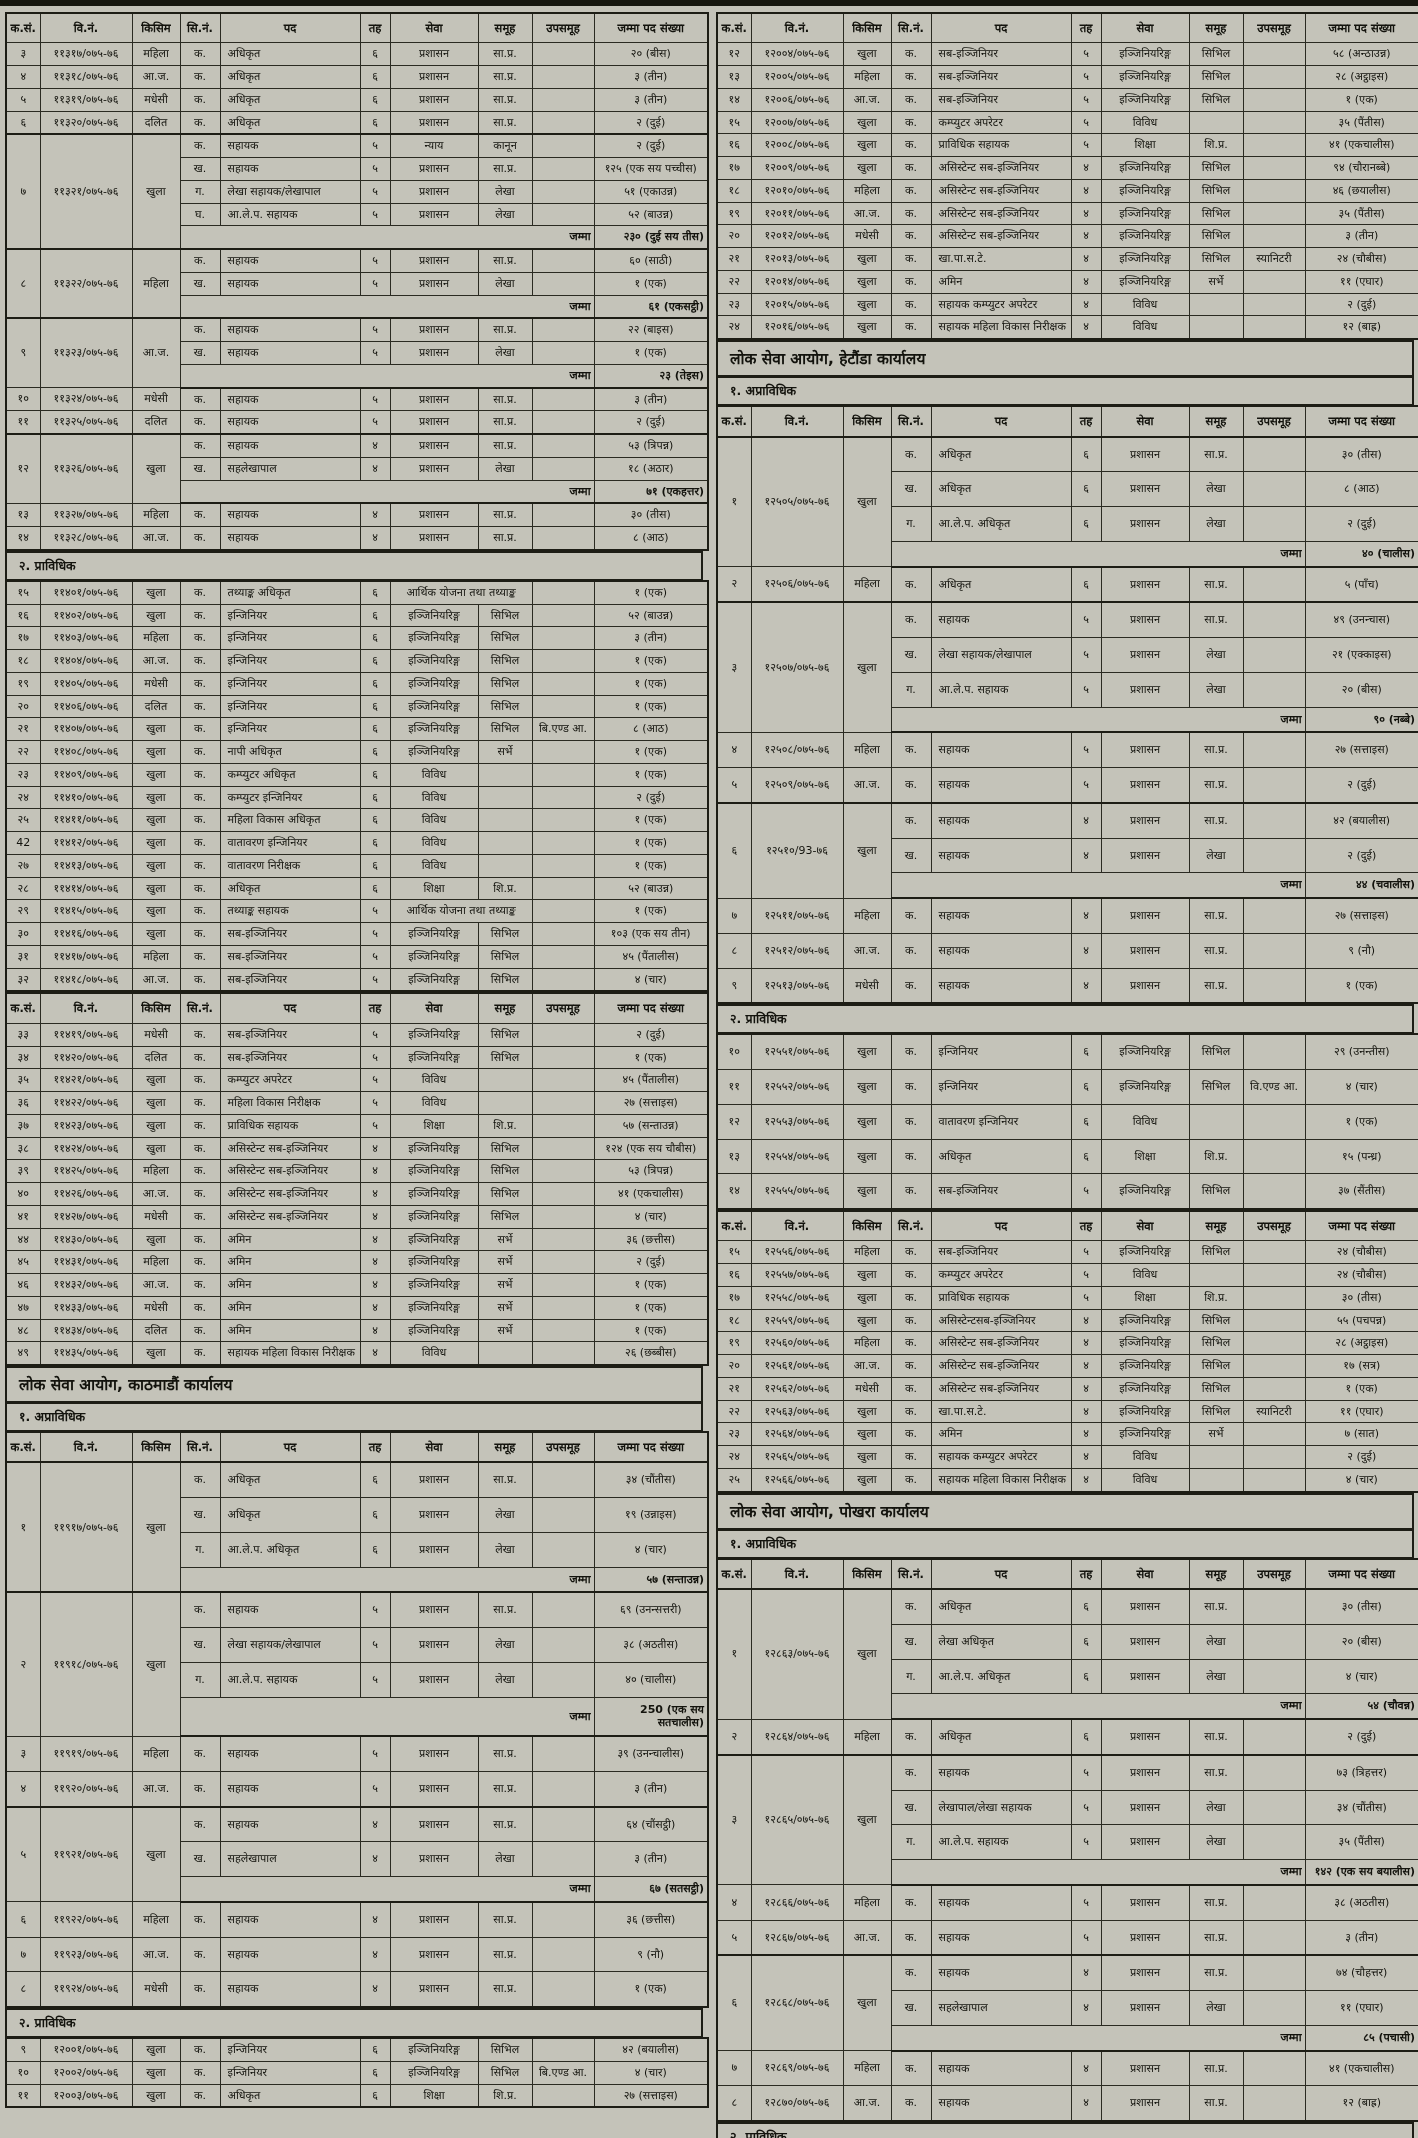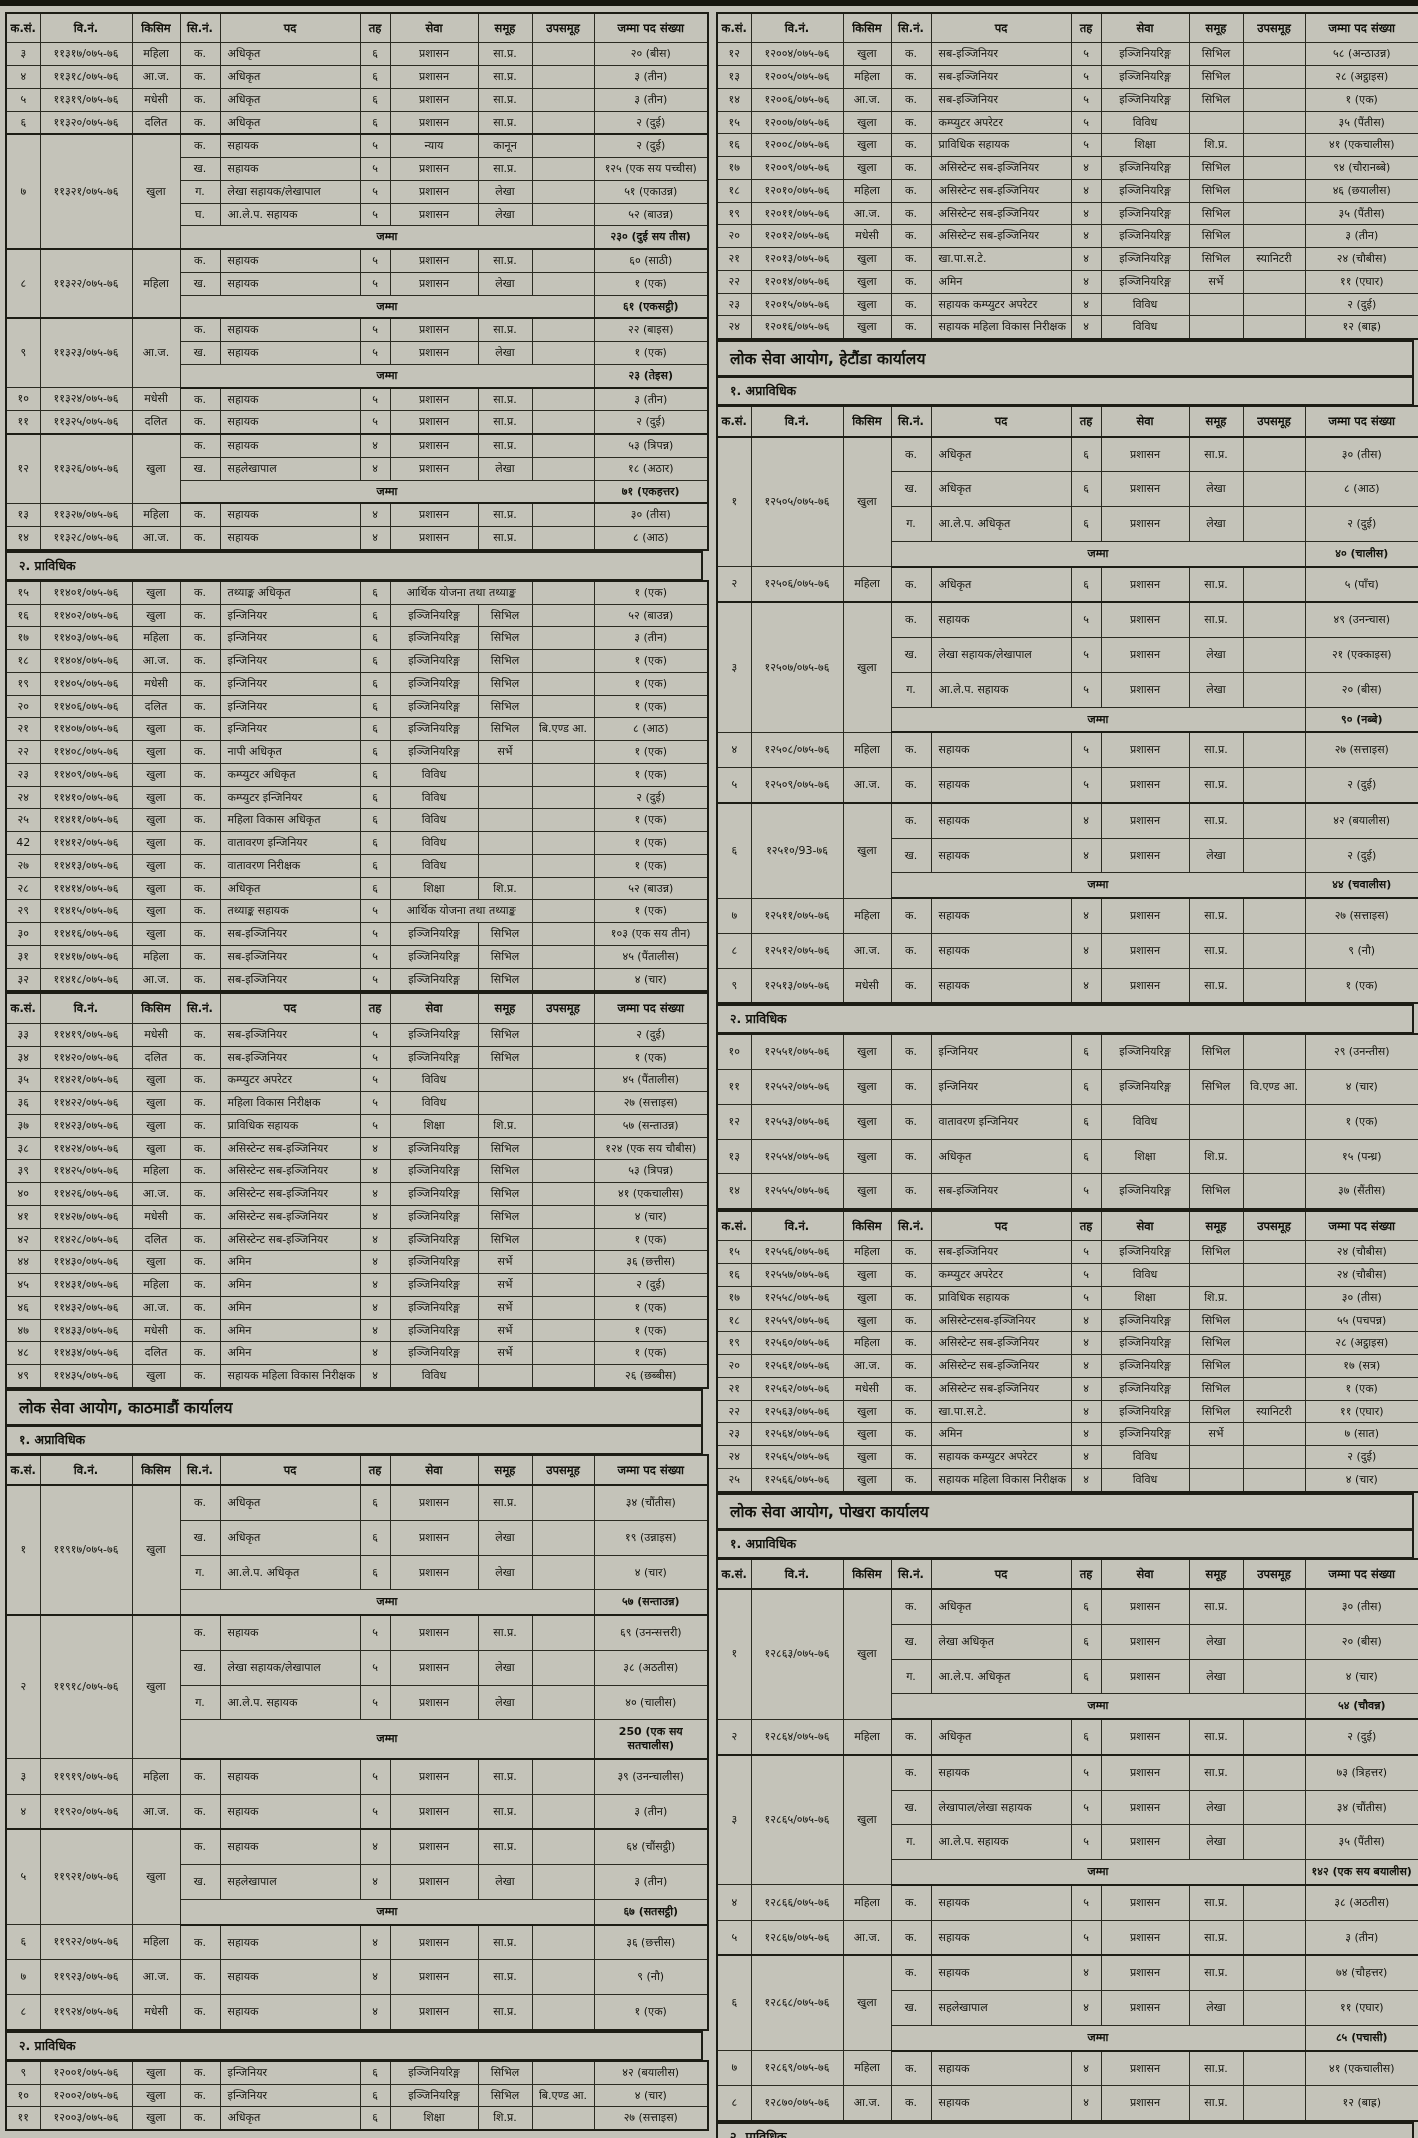--- a/index.html
+++ b/index.html
@@ -19,21 +19,21 @@
   .vt th,.vt td{
     border:1px solid #2a2a21;
     font-family:"DejaVu Sans",sans-serif;
     font-size:11px;line-height:1.25;color:#13130d;
     padding:4px 3px;text-align:center;vertical-align:middle;
     overflow:hidden;word-wrap:break-word;
   }
   .vt th{font-weight:bold;font-size:11.5px;padding:7px 2px;}
   .vt td.post{text-align:left;padding-left:7px;}
   .vt tr.gtop td{border-top:2px solid #1d1d15;}
-  .vt tr.gbot td{border-bottom:2px solid #1d1d15;}
+  .vt tr.gbot td{border-bottom:2px solid #1d1d15;text-align:right;}
   .vt td.jml{font-weight:bold;}
   .vt.tall td{padding-top:10px;padding-bottom:10px;}
   .vt.tall td.jml, .vt.tall tr[data-name="jamma-row"] td{padding-top:5px;padding-bottom:5px;}
   .office{
     border:2px solid #1d1d15;border-bottom-width:1px;
     font-weight:bold;font-size:15.5px;padding:5px 12px 6px;
     background:transparent;text-align:left;
   }
   .sec{
     border:2px solid #1d1d15;border-bottom-width:1px;
@@ -651,32 +651,20 @@
             <td data-name="cell-kisim">मधेसी</td>
             <td data-name="cell-sub-serial">क.</td>
             <td class="post" data-name="cell-post">असिस्टेन्ट सब-इञ्जिनियर</td>
             <td data-name="cell-level">४</td>
             <td data-name="cell-service">इञ्जिनियरिङ्ग</td>
             <td data-name="cell-group">सिभिल</td>
             <td data-name="cell-subgroup"></td>
             <td data-name="cell-total">४ (चार)</td>
           </tr>
           <tr data-name="table-row">
-            <td data-name="cell-serial">४२</td>
-            <td data-name="cell-advert-no">११४२८/०७५-७६</td>
-            <td data-name="cell-kisim">दलित</td>
-            <td data-name="cell-sub-serial">क.</td>
-            <td class="post" data-name="cell-post">असिस्टेन्ट सब-इञ्जिनियर</td>
-            <td data-name="cell-level">४</td>
-            <td data-name="cell-service">इञ्जिनियरिङ्ग</td>
-            <td data-name="cell-group">सिभिल</td>
-            <td data-name="cell-subgroup"></td>
-            <td data-name="cell-total">१ (एक)</td>
-          </tr>
-          <tr data-name="table-row">
             <td data-name="cell-serial">४४</td>
             <td data-name="cell-advert-no">११४३०/०७५-७६</td>
             <td data-name="cell-kisim">खुला</td>
             <td data-name="cell-sub-serial">क.</td>
             <td class="post" data-name="cell-post">अमिन</td>
             <td data-name="cell-level">४</td>
             <td data-name="cell-service">इञ्जिनियरिङ्ग</td>
             <td data-name="cell-group">सर्भे</td>
             <td data-name="cell-subgroup"></td>
             <td data-name="cell-total">३६ (छत्तीस)</td>

